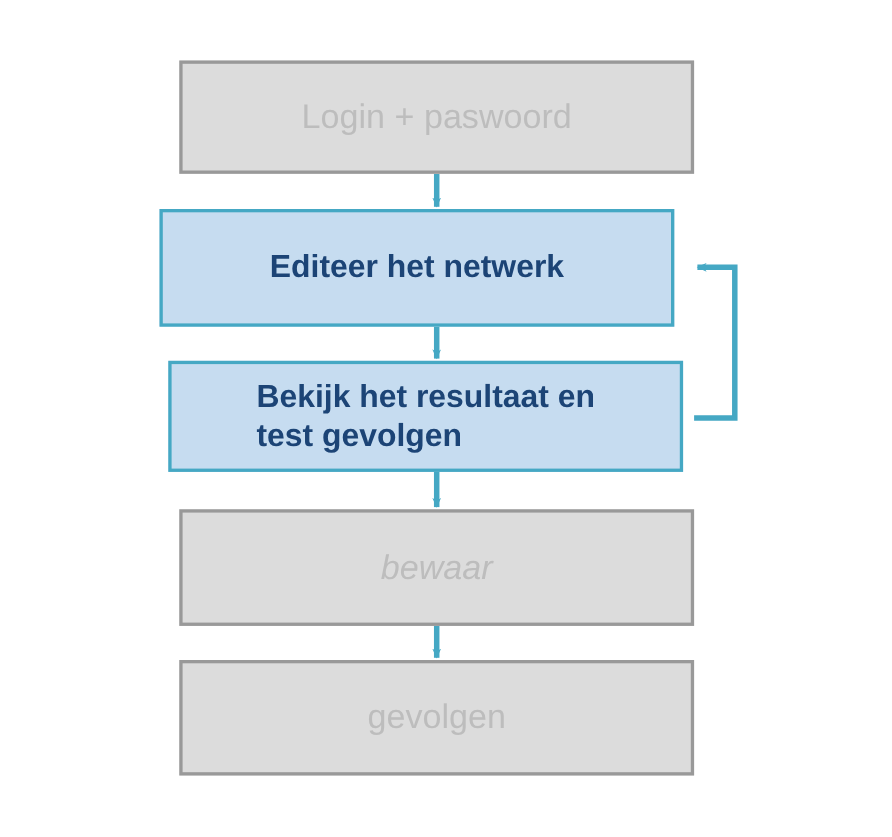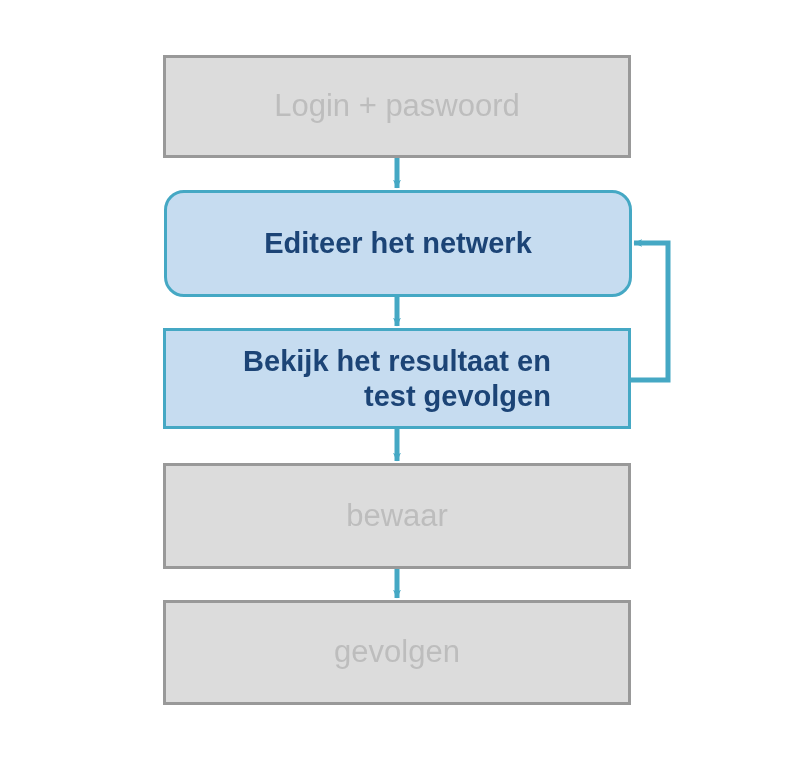--- a/index.html
+++ b/index.html
@@ -18,21 +18,21 @@
     width: 811px;
     height: 761px;
     background: #ffffff;
   }
   .node {
     position: absolute;
     box-sizing: border-box;
     display: flex;
     align-items: center;
     justify-content: center;
-    text-align: right;
+    text-align: left;
     line-height: 1.18;
   }
   .node-inactive {
     background: #dcdcdc;
     border: 3px solid #999999;
     color: #bdbdbd;
     font-weight: 400;
     font-size: 31px;
   }
   .node-active {
@@ -86,30 +86,30 @@
 
     <g>
       <path d="M631,380 L668,380 L668,243 L634,243" fill="none" stroke="#45a8c4" stroke-width="5" stroke-linejoin="miter" marker-end="url(#arrowhead)"></path>
     </g>
   </svg>
 
   <div class="node node-inactive" style="left:163px; top:55px; width:468px; height:103px;">
     <span class="node-label">Login + paswoord</span>
   </div>
 
-  <div class="node node-active" style="left:164px; top:190px; width:468px; height:107px;border-radius:20px;">
+  <div class="node node-active" style="left:145px; top:190px; width:468px; height:107px;">
     <span class="node-label">Editeer het netwerk</span>
   </div>
 
-  <div class="node node-active" style="left:163px; top:328px; width:468px; height:101px;">
+  <div class="node node-active" style="left:153px; top:328px; width:468px; height:101px;">
     <span class="node-label">Bekijk het resultaat en
 test gevolgen</span>
   </div>
 
-  <div class="node node-inactive" style="left:163px; top:463px; width:468px; height:106px;">
+  <div class="node node-inactive" style="left:163px; top:463px; width:468px; height:106px;font-style:italic;">
     <span class="node-label">bewaar</span>
   </div>
 
   <div class="node node-inactive" style="left:163px; top:600px; width:468px; height:105px;">
     <span class="node-label">gevolgen</span>
   </div>
 
 </div>
 
 </body></html>

